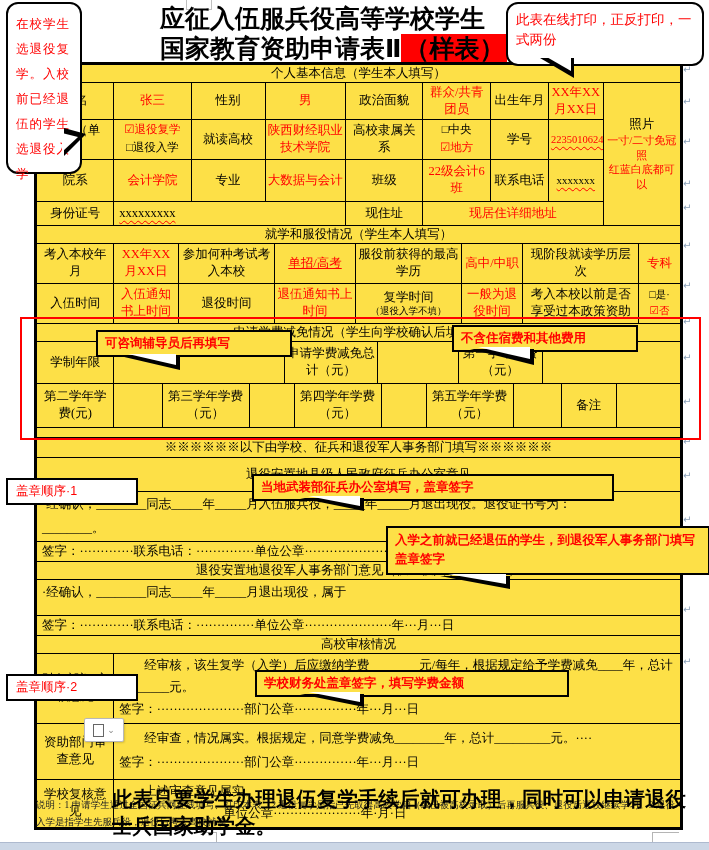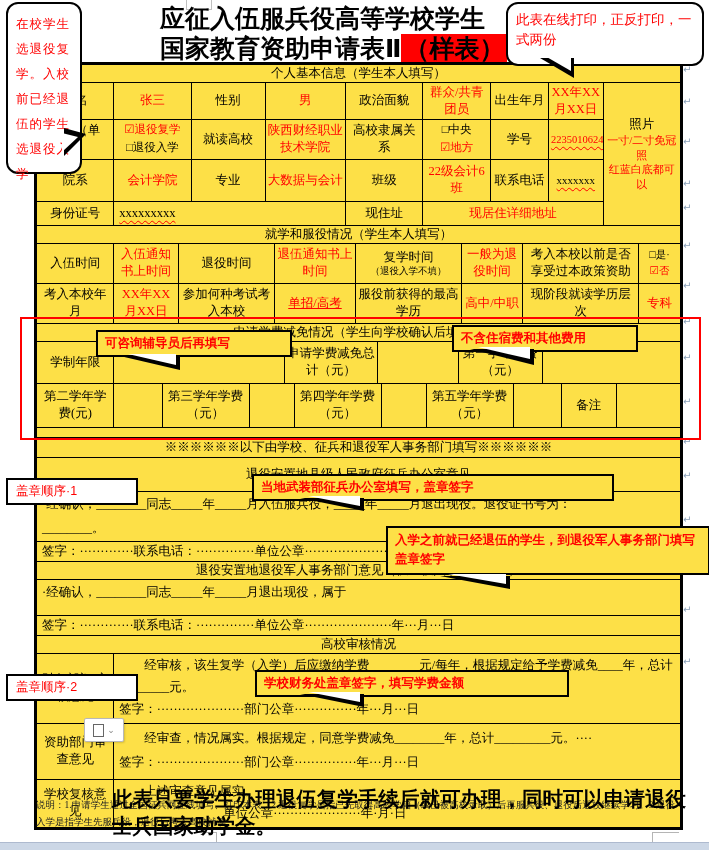--- a/index.html
+++ b/index.html
@@ -172,44 +172,44 @@
           <col style="width:16.5%">
           <col style="width:9.5%">
           <col style="width:18%">
           <col style="width:6.5%">
         </colgroup>
       <tbody>
           <tr>
             <td class="sect" colspan="8">就学和服役情况（学生本人填写）</td>
           </tr>
       <tr style="height:40px;">
-        <td>入伍时间</td>
-        <td class="rsm">入伍通知书上时间</td>
-        <td>退役时间</td>
-        <td class="rsm">退伍通知书上时间</td>
-        <td>
-          <div>复学时间</div>
-          <div class="sub">（退役入学不填）</div>
-        </td>
-        <td class="r11">一般为退役时间</td>
-        <td>考入本校以前是否享受过本政策资助</td>
-        <td>
-          <div class="opt" style="font-size:10.5px;">□是·</div>
-          <div class="opt red" style="font-size:10.5px;">☑否</div>
-        </td>
-      </tr>
-      <tr style="height:40px;">
         <td>考入本校年月</td>
         <td class="rsm">XX年XX月XX日</td>
         <td>参加何种考试考入本校</td>
         <td class="r11" style="text-decoration:underline;">单招/高考</td>
         <td>服役前获得的最高学历</td>
         <td class="r11">高中/中职</td>
         <td>现阶段就读学历层次</td>
         <td class="r11">专科</td>
+      </tr>
+      <tr style="height:40px;">
+        <td>入伍时间</td>
+        <td class="rsm">入伍通知书上时间</td>
+        <td>退役时间</td>
+        <td class="rsm">退伍通知书上时间</td>
+        <td>
+          <div>复学时间</div>
+          <div class="sub">（退役入学不填）</div>
+        </td>
+        <td class="r11">一般为退役时间</td>
+        <td>考入本校以前是否享受过本政策资助</td>
+        <td>
+          <div class="opt" style="font-size:10.5px;">□是·</div>
+          <div class="opt red" style="font-size:10.5px;">☑否</div>
+        </td>
       </tr>
     </tbody>
       </table>
 
     <table>
       <colgroup>
           <col style="width:12%">
           <col style="width:26.5%">
           <col style="width:14.5%">
           <col style="width:12.5%">

